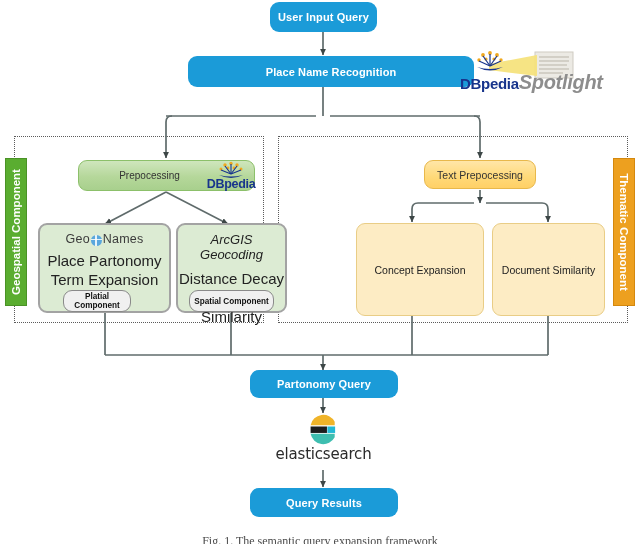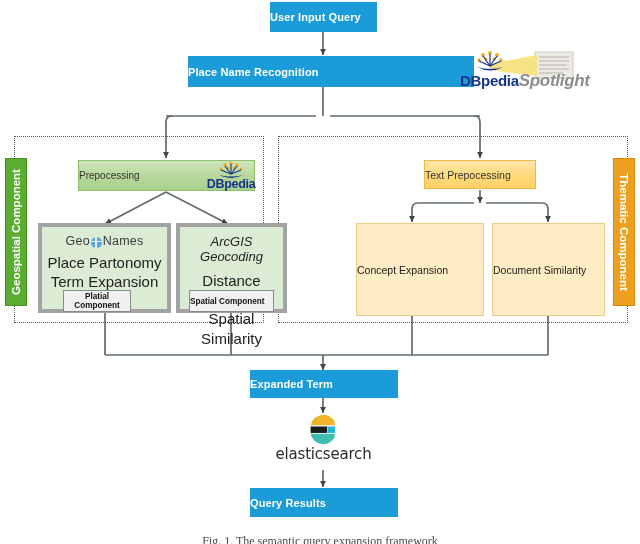--- a/index.html
+++ b/index.html
@@ -2,30 +2,30 @@
 <html><head>
 <meta charset="utf-8">
 <style>
   html,body{margin:0;padding:0;background:#ffffff;}
   body{width:640px;height:544px;position:relative;overflow:hidden;
        font-family:"Liberation Sans","DejaVu Sans",sans-serif;}
   #canvas{position:absolute;inset:0;width:640px;height:544px;}
   svg.wires{position:absolute;left:0;top:0;width:640px;height:544px;pointer-events:none;}
 
   .box{position:absolute;box-sizing:border-box;display:flex;align-items:center;
-       text-align:center;}
+       justify-content:center;text-align:center;border-radius:9px;}
 
   
   .blue{background:#1b9bd8;color:#ffffff;font-weight:bold;font-size:11px;
         letter-spacing:.1px;}
 
   
   .green-head{background:linear-gradient(180deg,#cfe6bd 0%,#b5d79a 55%,#a8d08d 100%);
         border:1px solid #8cc06a;color:#333333;font-size:10px;}
-  .green-panel{background:#dcebd3;border:4px solid #a3a3a3;color:#222222;
+  .green-panel{background:#dcebd3;border:2px solid #a3a3a3;color:#222222;
         display:block;padding-top:7px;}
 
   
   .yellow-head{background:linear-gradient(180deg,#ffe6a8 0%,#ffd978 60%,#ffd066 100%);
         border:1px solid #e8b84b;color:#333333;font-size:10.5px;}
   .yellow-panel{background:#fdecc4;border:1px solid #e9cd86;color:#222222;font-size:10.5px;}
 
   
   .grey-sub{background:#f0f0f0;border:1.4px solid #8a8a8a;color:#111111;
         font-size:8.2px;font-weight:bold;}
@@ -152,21 +152,21 @@
         <path d="M31,16 L24,6"></path>
           <path d="M31,16 L31,4"></path>
           <path d="M31,16 L38,6"></path>
         <path d="M31,16 L20,11"></path>
           <path d="M31,16 L42,11"></path>
       </g>
       <path d="M18,17 Q31,24 44,17 Q31,21 18,17 z" fill="#17348c"></path>
     </svg>
     <div style="position:absolute;left:1px;top:21px;display:flex;align-items:baseline;">
       <span class="dbp-word" style="font-size:15px;">DBpedia</span>
-      <span style="font-size:17px;font-style:italic;font-weight:bold;color:#8d8d8d;letter-spacing:-.3px;">Spotlight</span>
+      <span style="font-size:20px;font-style:italic;font-weight:bold;color:#8d8d8d;letter-spacing:-.3px;">Spotlight</span>
     </div>
   </div>
 
   <div class="box green-head" style="left:78px;top:160px;width:177px;height:31px;">
     <span style="margin-right:34px;">Prepocessing</span>
   </div>
   <div class="dbp-logo" style="left:205px;top:161px;width:52px;height:30px;">
     <svg viewBox="0 0 52 17" width="52" height="17">
       <g fill="#f0a81e">
         <circle cx="20" cy="4" r="1.7"></circle>
@@ -220,21 +220,21 @@
   </div>
 
   <div class="box yellow-panel" style="left:356px;top:223px;width:128px;height:93px;">
     <span>Concept Expansion</span>
   </div>
   <div class="box yellow-panel" style="left:492px;top:223px;width:113px;height:93px;">
     <span>Document Similarity</span>
   </div>
 
   <div class="box blue" style="left:250px;top:370px;width:148px;height:28px;">
-    <span>Expanded Term</span>
+    <span>Partonomy Query</span>
   </div>
 
   <div class="es-wrap" style="left:262px;top:414px;width:123px;height:56px;">
     <svg viewBox="0 0 36 36" width="31" height="31">
       <path d="M3,13 A15,15 0 0 1 31,9 L31,13 z" fill="#f0b429"></path>
       <path d="M3,23 A15,15 0 0 0 31,27 L31,23 z" fill="#3ebeb0"></path>
       <rect x="3" y="14.5" width="19" height="7.5" fill="#1d1d1d"></rect>
       <rect x="22.5" y="14.5" width="9" height="7.5" fill="#22b8d4"></rect>
     </svg>
     <span class="es-text" style="margin-top:0;">elasticsearch</span>

